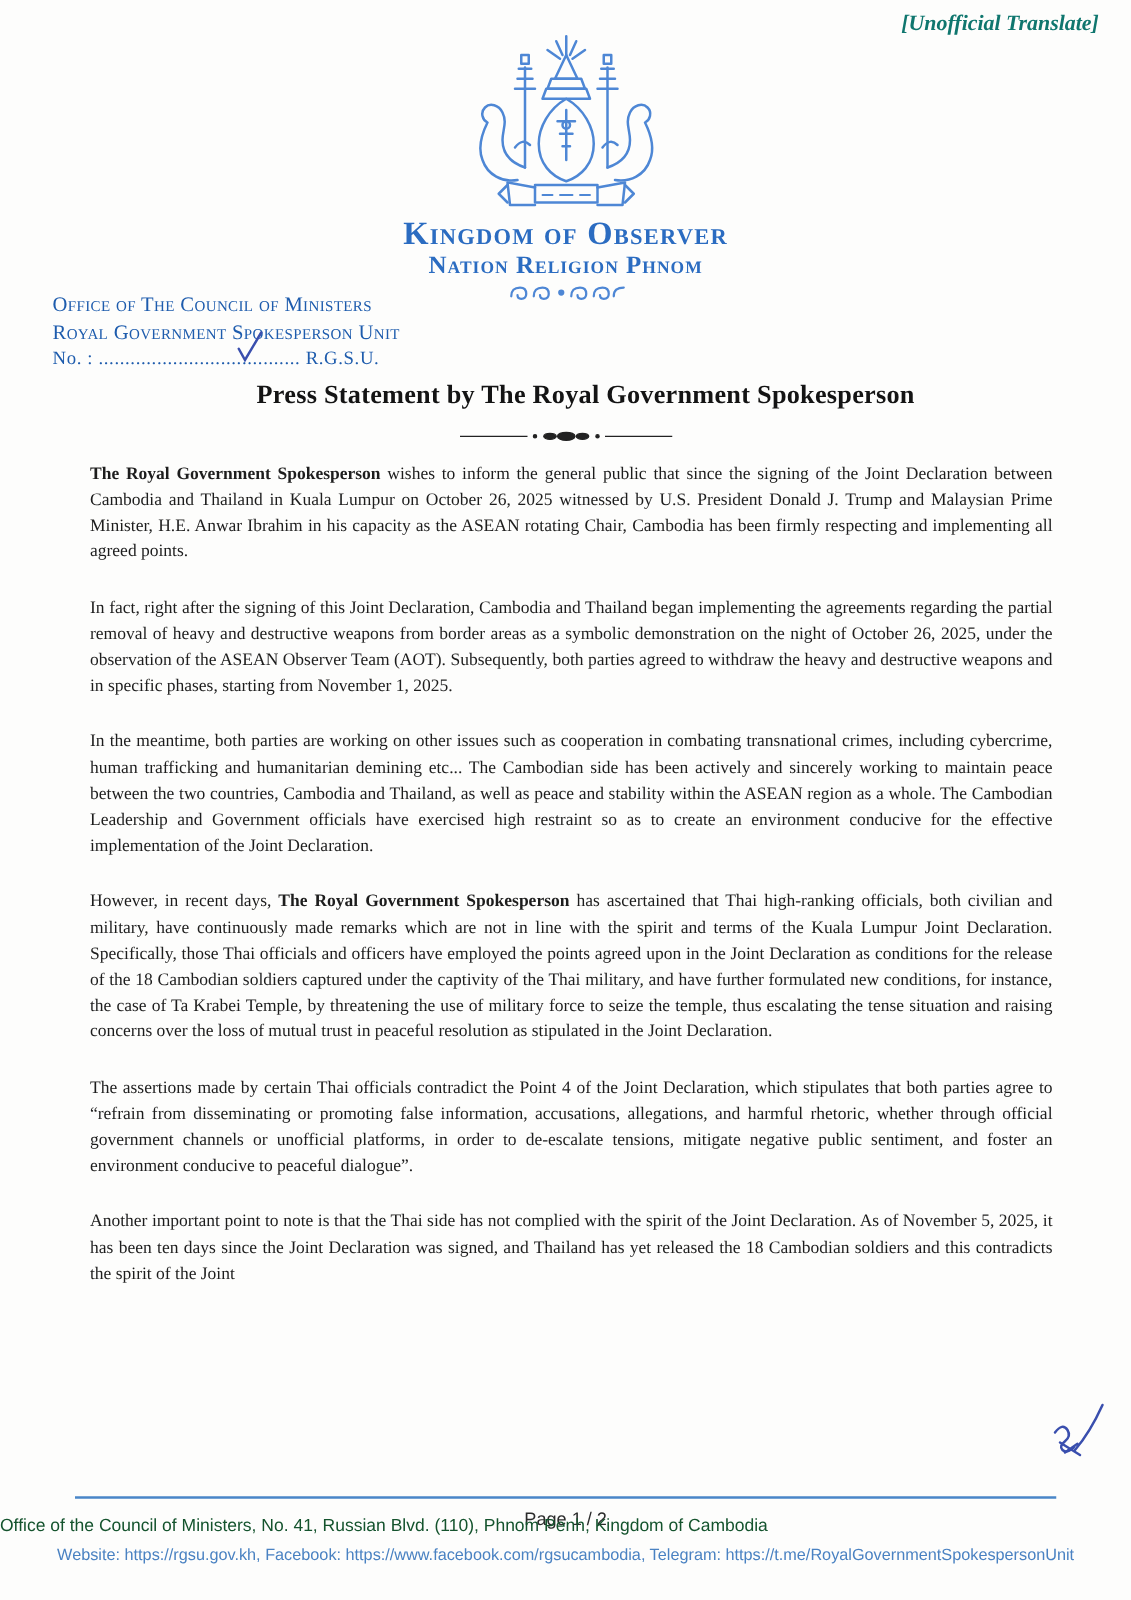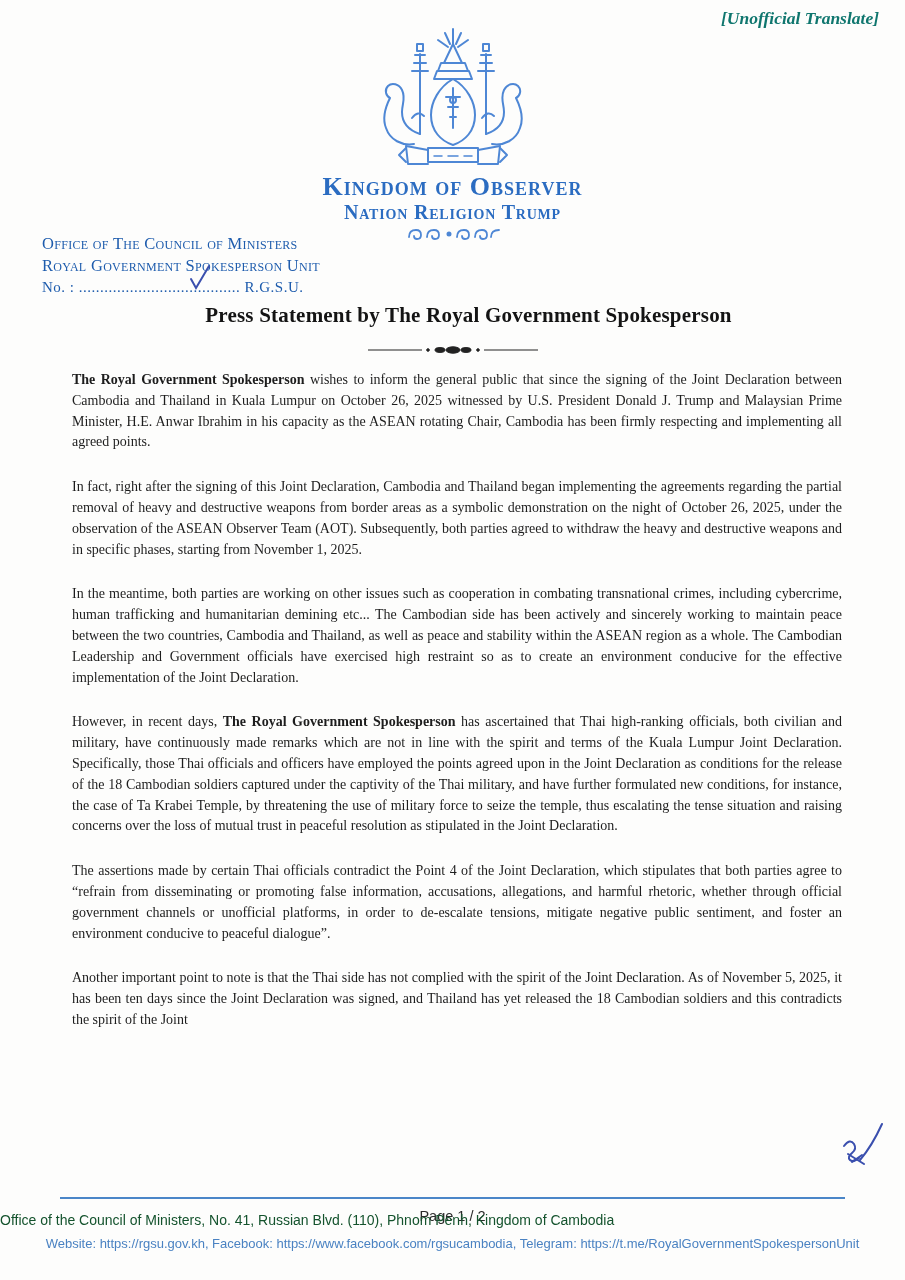--- a/index.html
+++ b/index.html
@@ -121,21 +121,21 @@
         <path d="M44 92 q6 -8 12 -2 M114 92 q6 -8 12 -2"></path>
         <path d="M60 122 h50 v14 h-50 z"></path>
         <path d="M60 124 l-22 -4 l2 18 l20 0 M110 124 l22 -4 l-2 18 l-20 0"></path>
         <path d="M38 122 l-7 7 l7 7 M132 122 l7 7 l-7 7"></path>
         <path d="M66 130 h8 M80 130 h10 M96 130 h8" stroke-width="1.5"></path>
       </g>
     </svg>
   </div>
 
   <div class="kingdom-title">Kingdom of Observer</div>
-  <div class="motto">Nation Religion Trump</div>
+  <div class="motto">Nation Religion Phnom</div>
 
   <div class="flourish">
     <svg width="96" height="14" viewBox="0 0 96 14">
       <g stroke="#4e87d5" fill="none" stroke-width="1.8" stroke-linecap="round">
         <path d="M4 10 q0 -7 7 -7 q5 0 5 5 q0 4 -4 4 q-3 0 -3 -3"></path>
         <path d="M22 10 q0 -7 7 -7 q5 0 5 5 q0 4 -4 4 q-3 0 -3 -3"></path>
         <circle cx="44" cy="7" r="1.6" fill="#4e87d5"></circle>
         <path d="M52 10 q0 -7 7 -7 q5 0 5 5 q0 4 -4 4 q-3 0 -3 -3"></path>
         <path d="M70 10 q0 -7 7 -7 q5 0 5 5 q0 4 -4 4 q-3 0 -3 -3"></path>
         <path d="M86 10 q0 -7 8 -7"></path>

